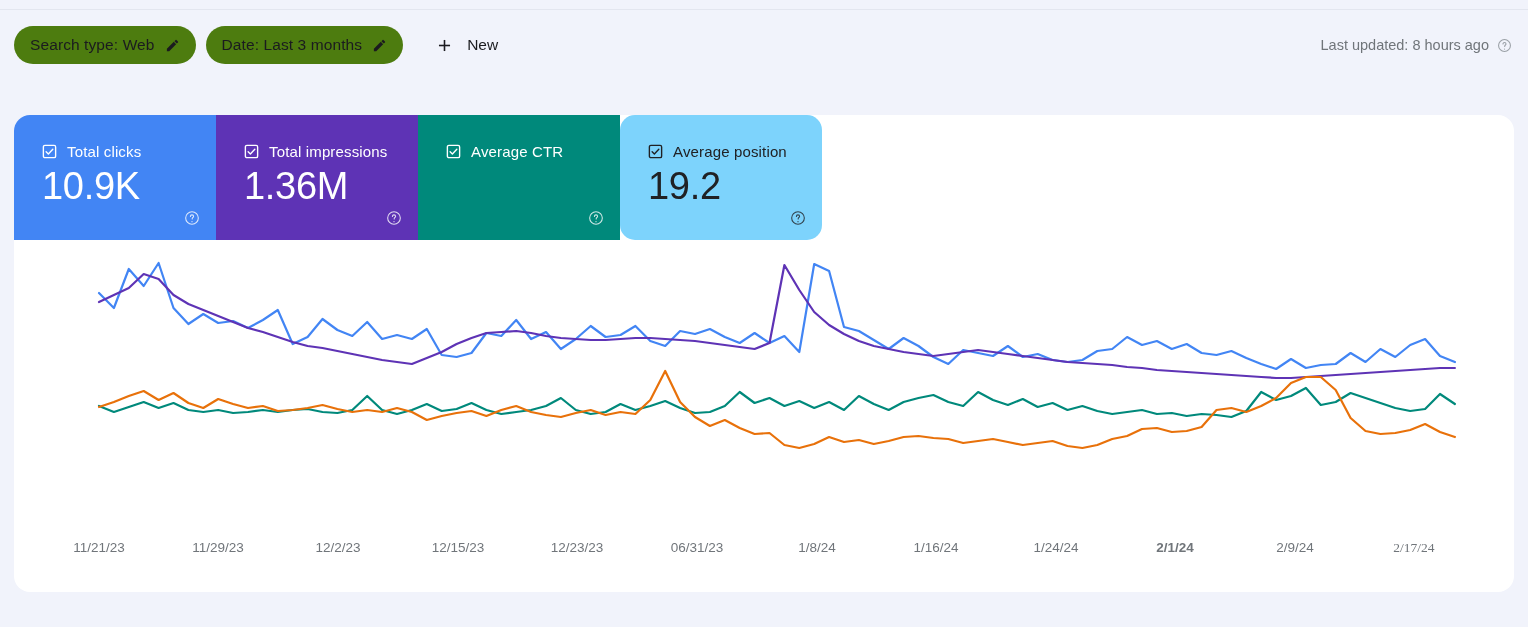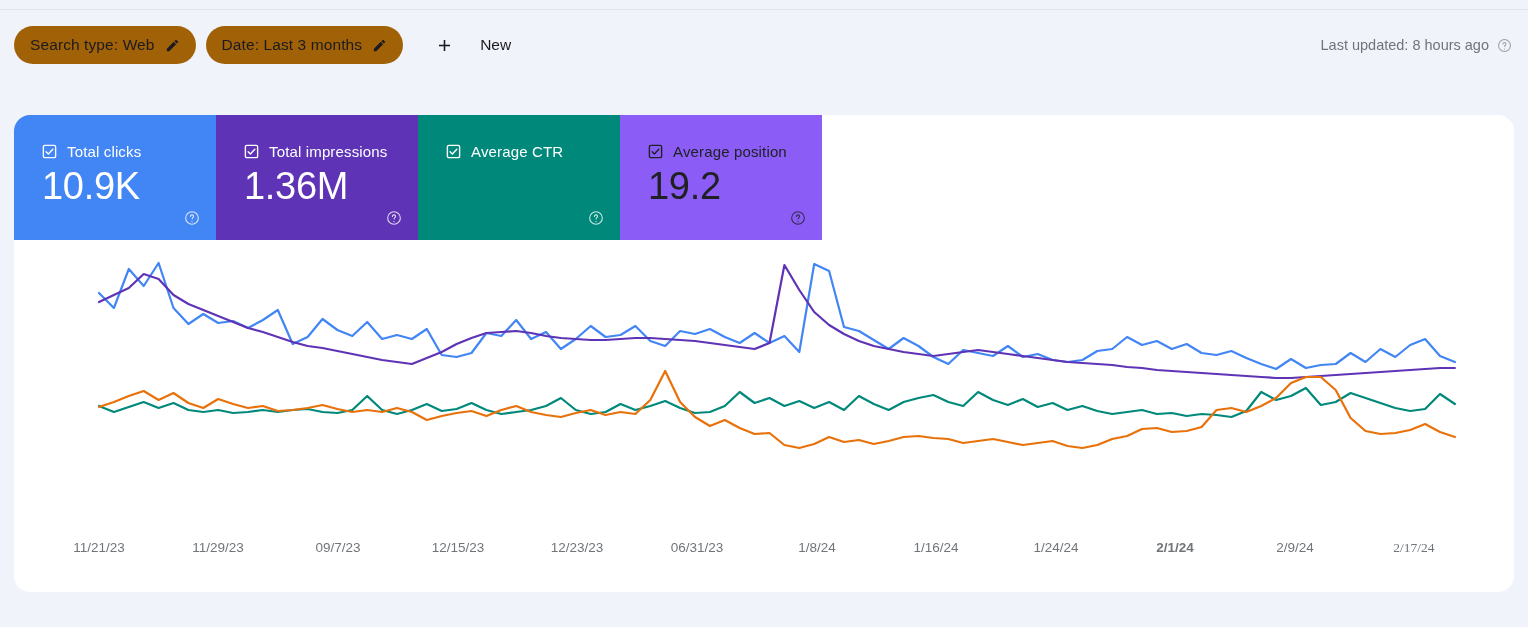--- a/index.html
+++ b/index.html
@@ -18,29 +18,29 @@
   }
 
   
   .filter-bar {
     position: absolute; left: 0; top: 22px; width: 1528px; height: 46px;
     display: flex; align-items: center;
   }
   .chip {
     display: flex; align-items: center; gap: 10px;
     height: 38px; padding: 0 16px;
-    background: #a16207; color: #1b1b1f;
+    background: #4d7c0f; color: #1b1b1f;
     border-radius: 19px; font-size: 15.5px; letter-spacing: .1px;
     cursor: pointer; white-space: nowrap;
   }
   .chip:first-of-type { margin-left: 14px; }
   .chip + .chip { margin-left: 10px; }
   .pencil { width: 15px; height: 15px; display: block; }
   .new-btn {
-    display: flex; align-items: center; gap: 26px;
+    display: flex; align-items: center; gap: 13px;
     margin-left: 22px; padding: 0 10px; height: 38px;
     color: #1b1b1f; font-size: 15.5px; cursor: pointer;
   }
   .plus { width: 19px; height: 19px; display: block; }
   .last-updated {
     margin-left: auto; margin-right: 16px;
     display: flex; align-items: center; gap: 8px;
     color: #70757a; font-size: 14.5px; white-space: nowrap;
   }
   .qmark { width: 15px; height: 15px; display: block; }
@@ -157,21 +157,21 @@
               <path d="M6.6 12.3l3.6 3.6 7.1-7.4" fill="none" stroke="#ffffff" stroke-width="2.2" stroke-linecap="round" stroke-linejoin="round"></path>
             </svg>
             <span class="card-label">Average CTR</span>
           </div>
           <svg class="card-help" viewBox="0 0 24 24">
             <circle cx="12" cy="12" r="9.5" fill="none" stroke="#ffffff" stroke-width="1.6" opacity=".82"></circle>
             <path d="M12 16.6a.95.95 0 110 1.9.95.95 0 010-1.9z" fill="#ffffff" opacity=".82"></path>
             <path d="M9.6 9.6c0-1.3 1.1-2.3 2.4-2.3s2.4 1 2.4 2.3c0 1.5-2.1 1.7-2.1 3.4v.5" fill="none" stroke="#ffffff" stroke-width="1.6" stroke-linecap="round" opacity=".82"></path>
           </svg>
         </div>
-        <div class="card dark" style="background: #8b5cf6;">
+        <div class="card dark" style="background: #7dd3fc; border-radius: 15px;">
           <div class="card-head">
             <svg class="cbox" viewBox="0 0 24 24">
               <rect x="2.2" y="2.2" width="19.6" height="19.6" rx="2.4" fill="none" stroke="#202124" stroke-width="2.2"></rect>
               <path d="M6.6 12.3l3.6 3.6 7.1-7.4" fill="none" stroke="#202124" stroke-width="2.2" stroke-linecap="round" stroke-linejoin="round"></path>
             </svg>
             <span class="card-label">Average position</span>
           </div>
           <div class="card-value">19.2</div>
           <svg class="card-help" viewBox="0 0 24 24">
             <circle cx="12" cy="12" r="9.5" fill="none" stroke="#202124" stroke-width="1.6" opacity=".82"></circle>
@@ -188,21 +188,21 @@
             <polyline points="85.00,62.00 99.90,55.00 114.80,48.00 129.70,34.00 144.60,39.00 159.50,55.00 174.40,64.00 189.30,70.00 204.20,76.00 219.10,82.00 234.00,88.00 248.90,92.00 263.80,97.00 278.70,102.00 293.60,106.00 308.50,108.00 323.40,111.00 338.30,114.00 353.20,117.00 368.10,120.00 383.00,122.00 397.90,124.00 412.80,118.00 427.70,112.00 442.60,104.00 457.50,98.00 472.40,93.00 487.30,92.00 502.20,91.00 517.10,93.00 532.00,96.00 546.90,98.00 561.80,99.00 576.70,100.00 591.60,100.00 606.50,99.00 621.40,98.00 636.30,98.00 651.20,99.00 666.10,100.00 681.00,101.00 695.90,103.00 710.80,105.00 725.70,107.00 740.60,109.00 755.50,103.00 770.40,25.00 785.30,50.00 800.20,72.00 815.10,85.00 830.00,94.00 844.90,101.00 859.80,106.00 874.70,109.00 889.60,112.00 904.50,114.00 919.40,116.00 934.30,114.00 949.20,112.00 964.10,110.00 979.00,112.00 993.90,114.00 1008.80,116.00 1023.70,118.00 1038.60,120.00 1053.50,122.00 1068.40,123.00 1083.30,124.00 1098.20,125.00 1113.10,127.00 1128.00,128.00 1142.90,130.00 1157.80,131.00 1172.70,132.00 1187.60,133.00 1202.50,134.00 1217.40,135.00 1232.30,136.00 1247.20,137.00 1262.10,138.00 1277.00,138.00 1291.90,137.00 1306.80,136.00 1321.70,135.00 1336.60,134.00 1351.50,133.00 1366.40,132.00 1381.30,131.00 1396.20,130.00 1411.10,129.00 1426.00,128.00 1440.90,128.00" fill="none" stroke="#5e33b5" stroke-width="2.2" stroke-linejoin="round" stroke-linecap="round"></polyline>
             <polyline points="85.00,166.00 99.90,172.00 114.80,167.00 129.70,162.00 144.60,168.00 159.50,163.00 174.40,170.00 189.30,172.00 204.20,170.00 219.10,173.00 234.00,172.00 248.90,170.00 263.80,172.00 278.70,170.00 293.60,169.00 308.50,172.00 323.40,173.00 338.30,170.00 353.20,156.00 368.10,170.00 383.00,174.00 397.90,170.00 412.80,164.00 427.70,171.00 442.60,169.00 457.50,163.00 472.40,170.00 487.30,174.00 502.20,172.00 517.10,170.00 532.00,166.00 546.90,158.00 561.80,170.00 576.70,174.00 591.60,172.00 606.50,164.00 621.40,170.00 636.30,166.00 651.20,161.00 666.10,168.00 681.00,173.00 695.90,172.00 710.80,166.00 725.70,152.00 740.60,163.00 755.50,158.00 770.40,166.00 785.30,161.00 800.20,168.00 815.10,162.00 830.00,170.00 844.90,156.00 859.80,164.00 874.70,170.00 889.60,162.00 904.50,158.00 919.40,155.00 934.30,162.00 949.20,166.00 964.10,152.00 979.00,160.00 993.90,165.00 1008.80,159.00 1023.70,167.00 1038.60,163.00 1053.50,170.00 1068.40,166.00 1083.30,171.00 1098.20,174.00 1113.10,172.00 1128.00,170.00 1142.90,174.00 1157.80,173.00 1172.70,176.00 1187.60,174.00 1202.50,175.00 1217.40,177.00 1232.30,171.00 1247.20,152.00 1262.10,160.00 1277.00,156.00 1291.90,148.00 1306.80,165.00 1321.70,162.00 1336.60,153.00 1351.50,158.00 1366.40,163.00 1381.30,168.00 1396.20,171.00 1411.10,169.00 1426.00,154.00 1440.90,164.00" fill="none" stroke="#00897b" stroke-width="2.2" stroke-linejoin="round" stroke-linecap="round"></polyline>
             <polyline points="85.00,167.00 99.90,162.00 114.80,156.00 129.70,151.00 144.60,160.00 159.50,153.00 174.40,163.00 189.30,168.00 204.20,159.00 219.10,164.00 234.00,168.00 248.90,166.00 263.80,171.00 278.70,170.00 293.60,168.00 308.50,165.00 323.40,169.00 338.30,172.00 353.20,170.00 368.10,172.00 383.00,168.00 397.90,172.00 412.80,180.00 427.70,176.00 442.60,173.00 457.50,171.00 472.40,176.00 487.30,170.00 502.20,166.00 517.10,172.00 532.00,175.00 546.90,177.00 561.80,173.00 576.70,170.00 591.60,175.00 606.50,172.00 621.40,174.00 636.30,160.00 651.20,131.00 666.10,162.00 681.00,177.00 695.90,186.00 710.80,180.00 725.70,188.00 740.60,194.00 755.50,193.00 770.40,205.00 785.30,208.00 800.20,204.00 815.10,197.00 830.00,202.00 844.90,200.00 859.80,204.00 874.70,201.00 889.60,197.00 904.50,196.00 919.40,198.00 934.30,199.00 949.20,203.00 964.10,201.00 979.00,199.00 993.90,202.00 1008.80,205.00 1023.70,203.00 1038.60,201.00 1053.50,206.00 1068.40,208.00 1083.30,205.00 1098.20,199.00 1113.10,196.00 1128.00,189.00 1142.90,188.00 1157.80,192.00 1172.70,191.00 1187.60,187.00 1202.50,170.00 1217.40,168.00 1232.30,172.00 1247.20,166.00 1262.10,158.00 1277.00,143.00 1291.90,137.00 1306.80,137.00 1321.70,150.00 1336.60,178.00 1351.50,191.00 1366.40,194.00 1381.30,193.00 1396.20,190.00 1411.10,184.00 1426.00,192.00 1440.90,197.00" fill="none" stroke="#e8710a" stroke-width="2.2" stroke-linejoin="round" stroke-linecap="round"></polyline>
           </g>
       </svg>
     </div>
 
     <div class="xlabels">
         <div class="xlab" style="left: 85px;">11/21/23</div>
         <div class="xlab" style="left: 204px;">11/29/23</div>
-        <div class="xlab" style="left: 324px;">09/7/23</div>
+        <div class="xlab" style="left: 324px;">12/2/23</div>
         <div class="xlab" style="left: 444px;">12/15/23</div>
         <div class="xlab" style="left: 563px;">12/23/23</div>
         <div class="xlab" style="left: 683px;">06/31/23</div>
         <div class="xlab" style="left: 803px;">1/8/24</div>
         <div class="xlab" style="left: 922px;">1/16/24</div>
         <div class="xlab" style="left: 1042px;">1/24/24</div>
         <div class="xlab" style="left: 1161px; font-weight: bold;">2/1/24</div>
         <div class="xlab" style="left: 1281px;">2/9/24</div>
         <div class="xlab" style="left: 1400px; font-family: Liberation Serif, serif;">2/17/24</div>
       </div>

